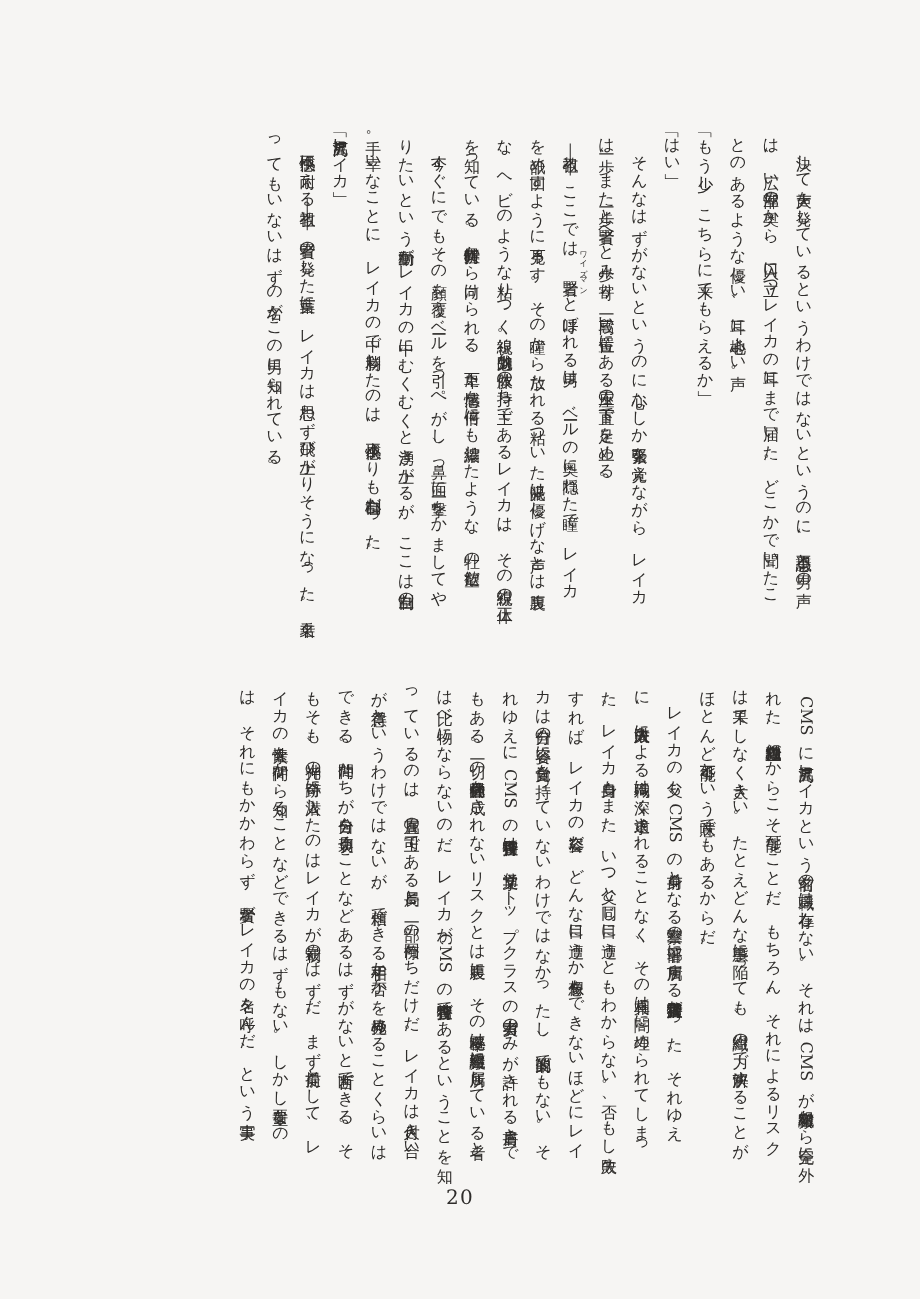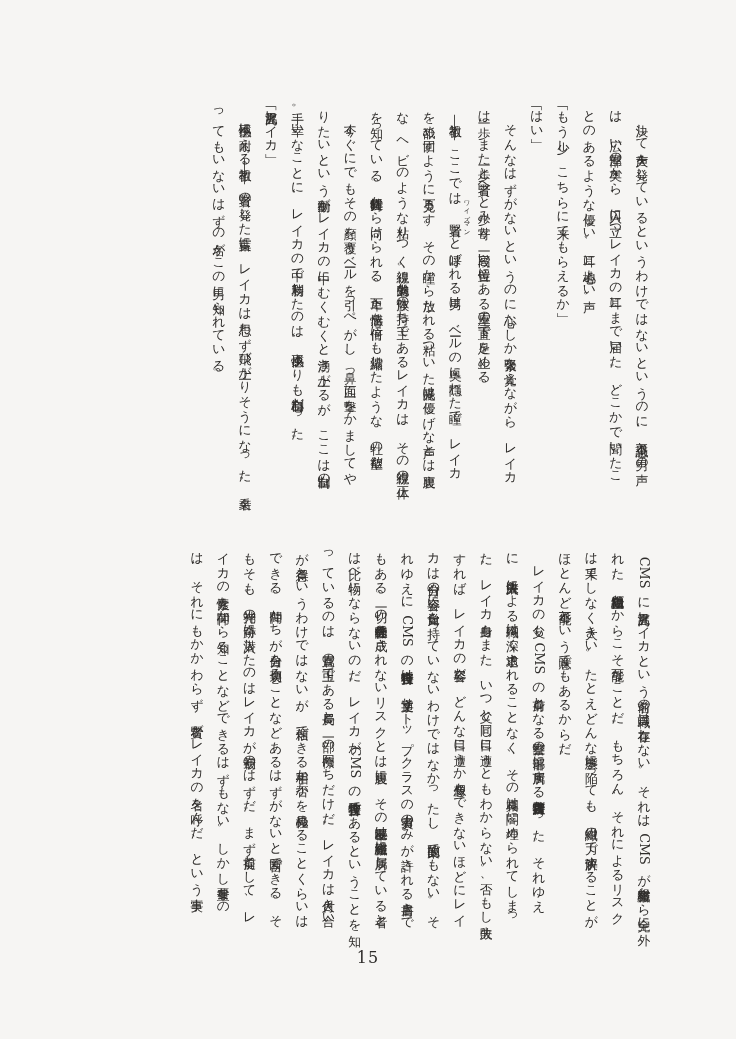--- a/index.html
+++ b/index.html
@@ -77,15 +77,15 @@
     <p>　今すぐにでもその顔を覆うベールを引っぺがし、鼻っ面に一撃をかましてやりたいという衝動がレイカの中にむくむくと湧き上がるが、ここは自制の一手。幸いなことに、レイカの中で勝利したのは、不快感よりも自制心だった。</p>
     <p>「高見沢レイカ」</p>
     <p>　不快感に耐える教祖――賢者の発した言葉に、レイカは思わず飛び上がりそうになった。名乗ってもいないはずの名がこの男に知られている。</p>
   </div>
 
   <div class="vblock bottom">
     <p>　CMSに高見沢レイカという名前の職員は存在しない。それは、CMSが警察組織から完全に外れた、独立自治組織だからこそ可能なことだ。もちろん、それによるリスクは果てしなく大きい。たとえどんな事態に陥っても、組織の力で解決することがほとんど不可能という意味でもあるからだ。</p>
     <p>　レイカの父も、CMSの前身となる警察の一部署に所属する特務潜入捜査官だった。それゆえに、潜入失敗による殉職は深く追求されることなく、その真相は闇に埋められてしまった。レイカ自身もまた、いつ父と同じ目に遭うともわからない。否、もし失敗すれば、レイカの容姿だ。どんな目に遭うか想像もできないほどにレイカは自分の容姿に自覚を持っていないわけではなかったし、楽観的でもない。それゆえに、CMSの特務捜査官は、文字通りトップクラスの実力者のみが許される肩書きでもある。一切の社会的保障を成されないリスクとは裏腹に、その秘匿率は警察組織に所属している者とは比べ物にならないのだ。レイカがCMSの特務捜査官であるということを知っているのは、直属の上司である局長と、一部の同僚たちだけだ。レイカは人付き合いが得意というわけではないが、信頼できる相手か否かを見極めることくらいはできる。仲間たちが自分を裏切ることなどあるはずがないと断言できる。そもそも、神光の奇跡に潜入したのはレイカが最初のはずだ。まず前提として、レイカの素性を仲間から知ることなどできるはずもない。しかし重要なのは、それにもかかわらず、賢者がレイカの名を呼んだ、という事実</p>
   </div>
 
-  <div class="page-number">15</div>
+  <div class="page-number">20</div>
 
 </div>
 
 </body></html>

